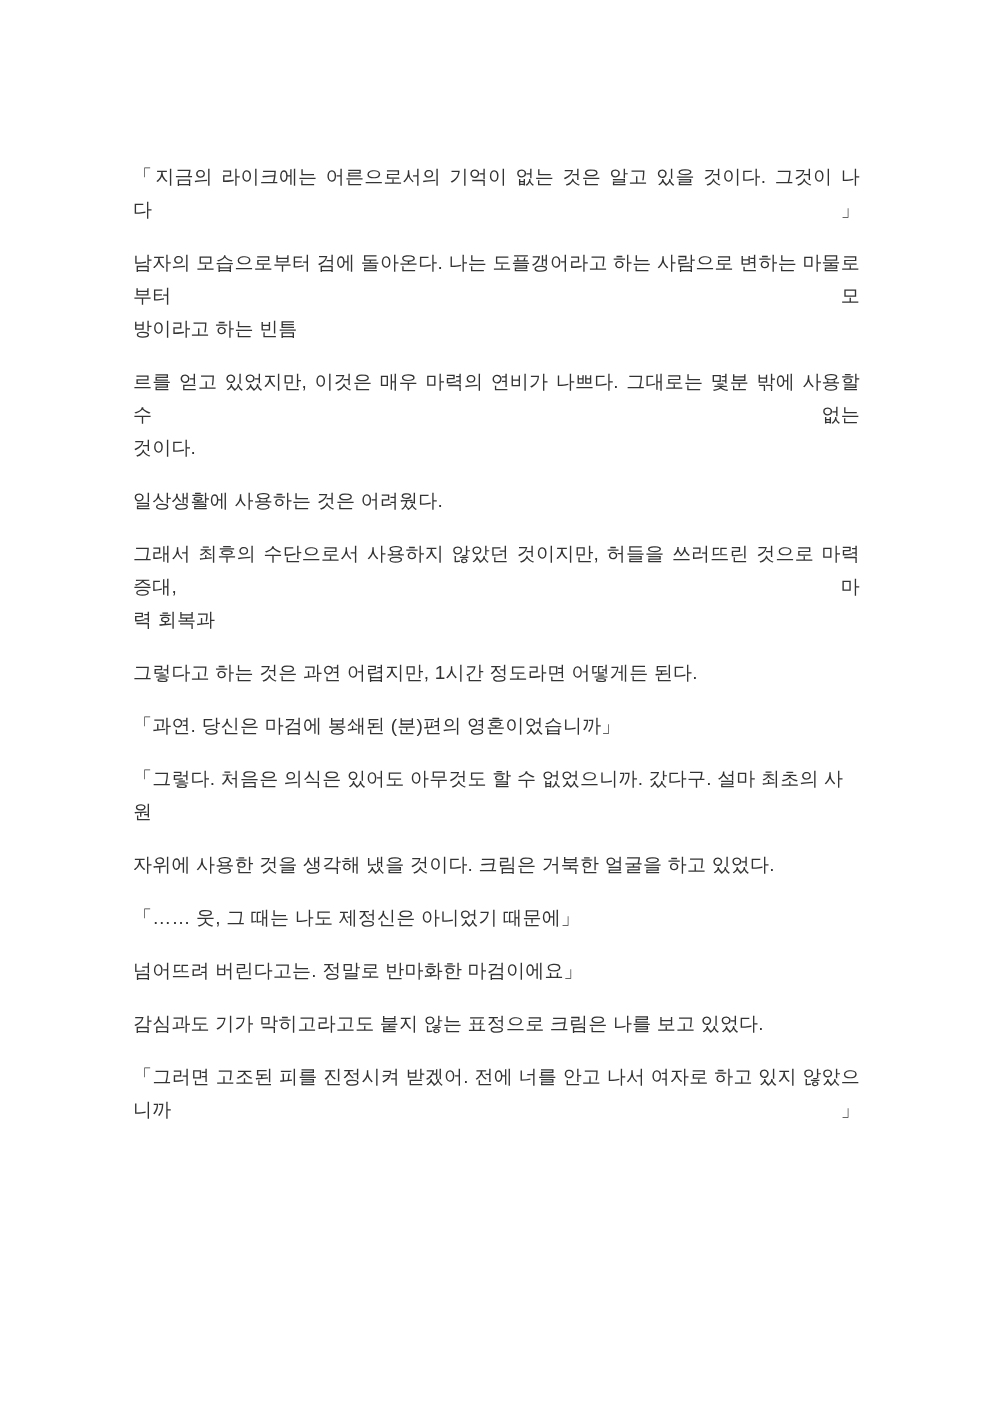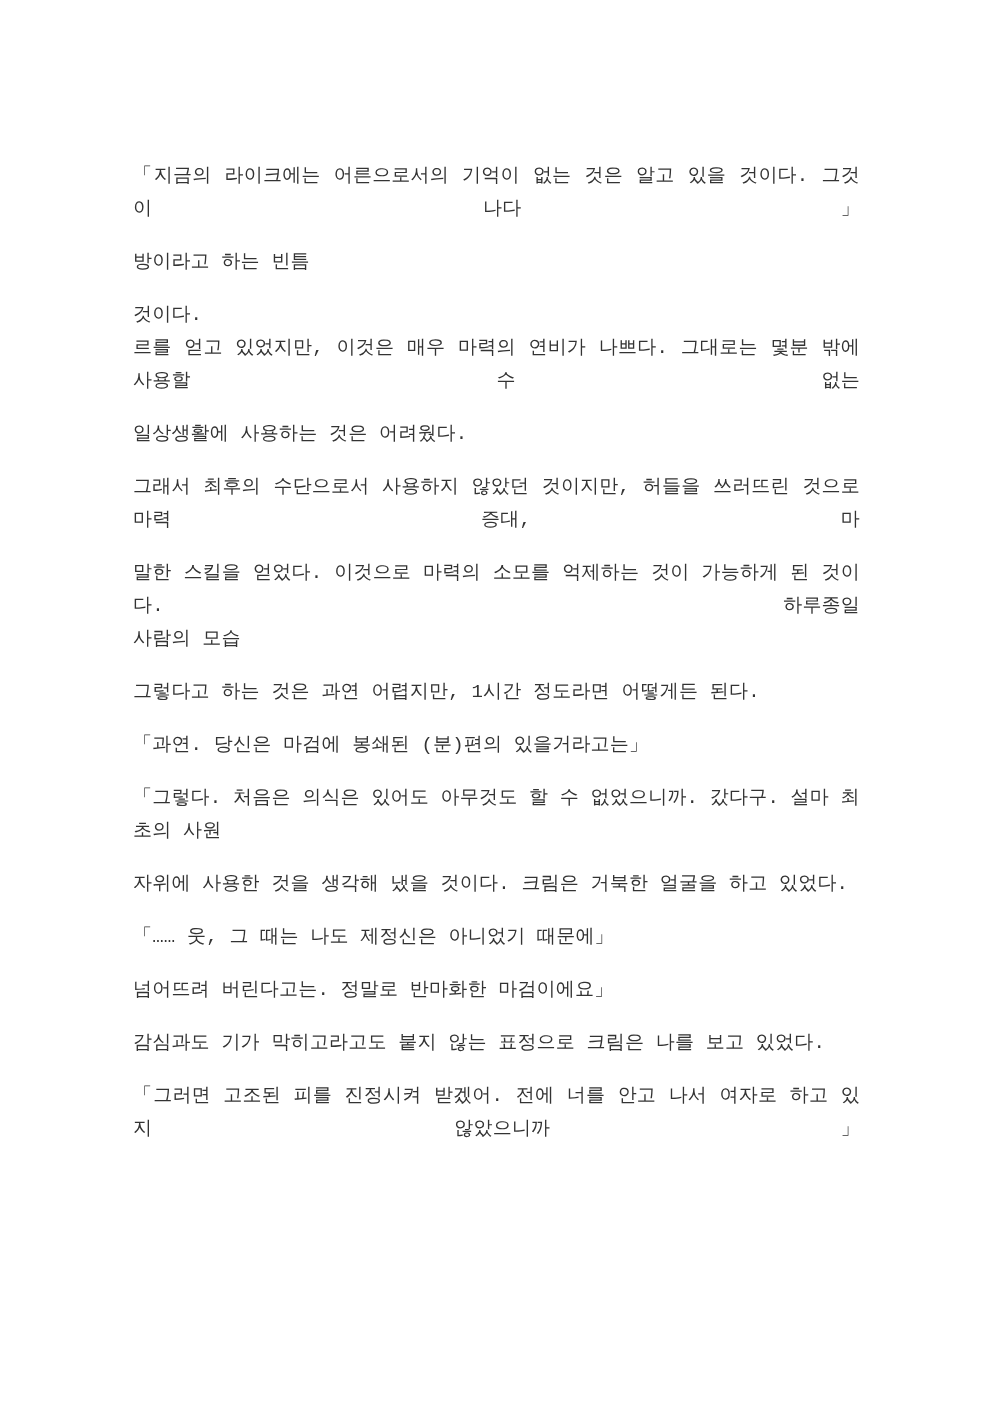--- a/index.html
+++ b/index.html
@@ -23,64 +23,61 @@
     font-size: 19px;
     line-height: 33px;
     letter-spacing: 0.2px;
   }
   .para {
     margin: 0 0 20px 0;
   }
   .line {
     display: block;
     text-align: left;
-    font-family: Liberation Mono, monospace;
   }
   .line.stretch {
     text-align: justify;
     text-align-last: justify;
   }
 </style>
 </head>
 <body>
 
 <div class="doc">
 
   <p class="para">
     <span class="line stretch">「지금의 라이크에는 어른으로서의 기억이 없는 것은 알고 있을 것이다. 그것이 나다」</span>
   </p>
 
   <p class="para">
+    <span class="line stretch">남자의 모습으로부터 검에 돌아온다. 나는 도플갱어라고 하는 사람으로 변하는 마물로부터 모</span>
     <span class="line">방이라고 하는 빈틈</span>
   </p>
 
   <p class="para">
+    <span class="line stretch">르를 얻고 있었지만, 이것은 매우 마력의 연비가 나쁘다. 그대로는 몇분 밖에 사용할 수 없는</span>
     <span class="line">것이다.</span>
-    <span class="line stretch">르를 얻고 있었지만, 이것은 매우 마력의 연비가 나쁘다. 그대로는 몇분 밖에 사용할 수 없는</span>
   </p>
 
   <p class="para">
     <span class="line">일상생활에 사용하는 것은 어려웠다.</span>
   </p>
 
   <p class="para">
     <span class="line stretch">그래서 최후의 수단으로서 사용하지 않았던 것이지만, 허들을 쓰러뜨린 것으로 마력 증대, 마</span>
+    <span class="line">력 회복과</span>
   </p>
 
-  <p class="para">
-    <span class="line stretch">말한 스킬을 얻었다. 이것으로 마력의 소모를 억제하는 것이 가능하게 된 것이다. 하루종일</span>
-    <span class="line">사람의 모습</span>
-  </p>
 
   <p class="para">
     <span class="line">그렇다고 하는 것은 과연 어렵지만, 1시간 정도라면 어떻게든 된다.</span>
   </p>
 
   <p class="para">
-    <span class="line">「과연. 당신은 마검에 봉쇄된 (분)편의 있을거라고는」</span>
+    <span class="line">「과연. 당신은 마검에 봉쇄된 (분)편의 영혼이었습니까」</span>
   </p>
 
   <p class="para">
     <span class="line">「그렇다. 처음은 의식은 있어도 아무것도 할 수 없었으니까. 갔다구. 설마 최초의 사원</span>
   </p>
 
 
   <p class="para">
     <span class="line">자위에 사용한 것을 생각해 냈을 것이다. 크림은 거북한 얼굴을 하고 있었다.</span>
   </p>

